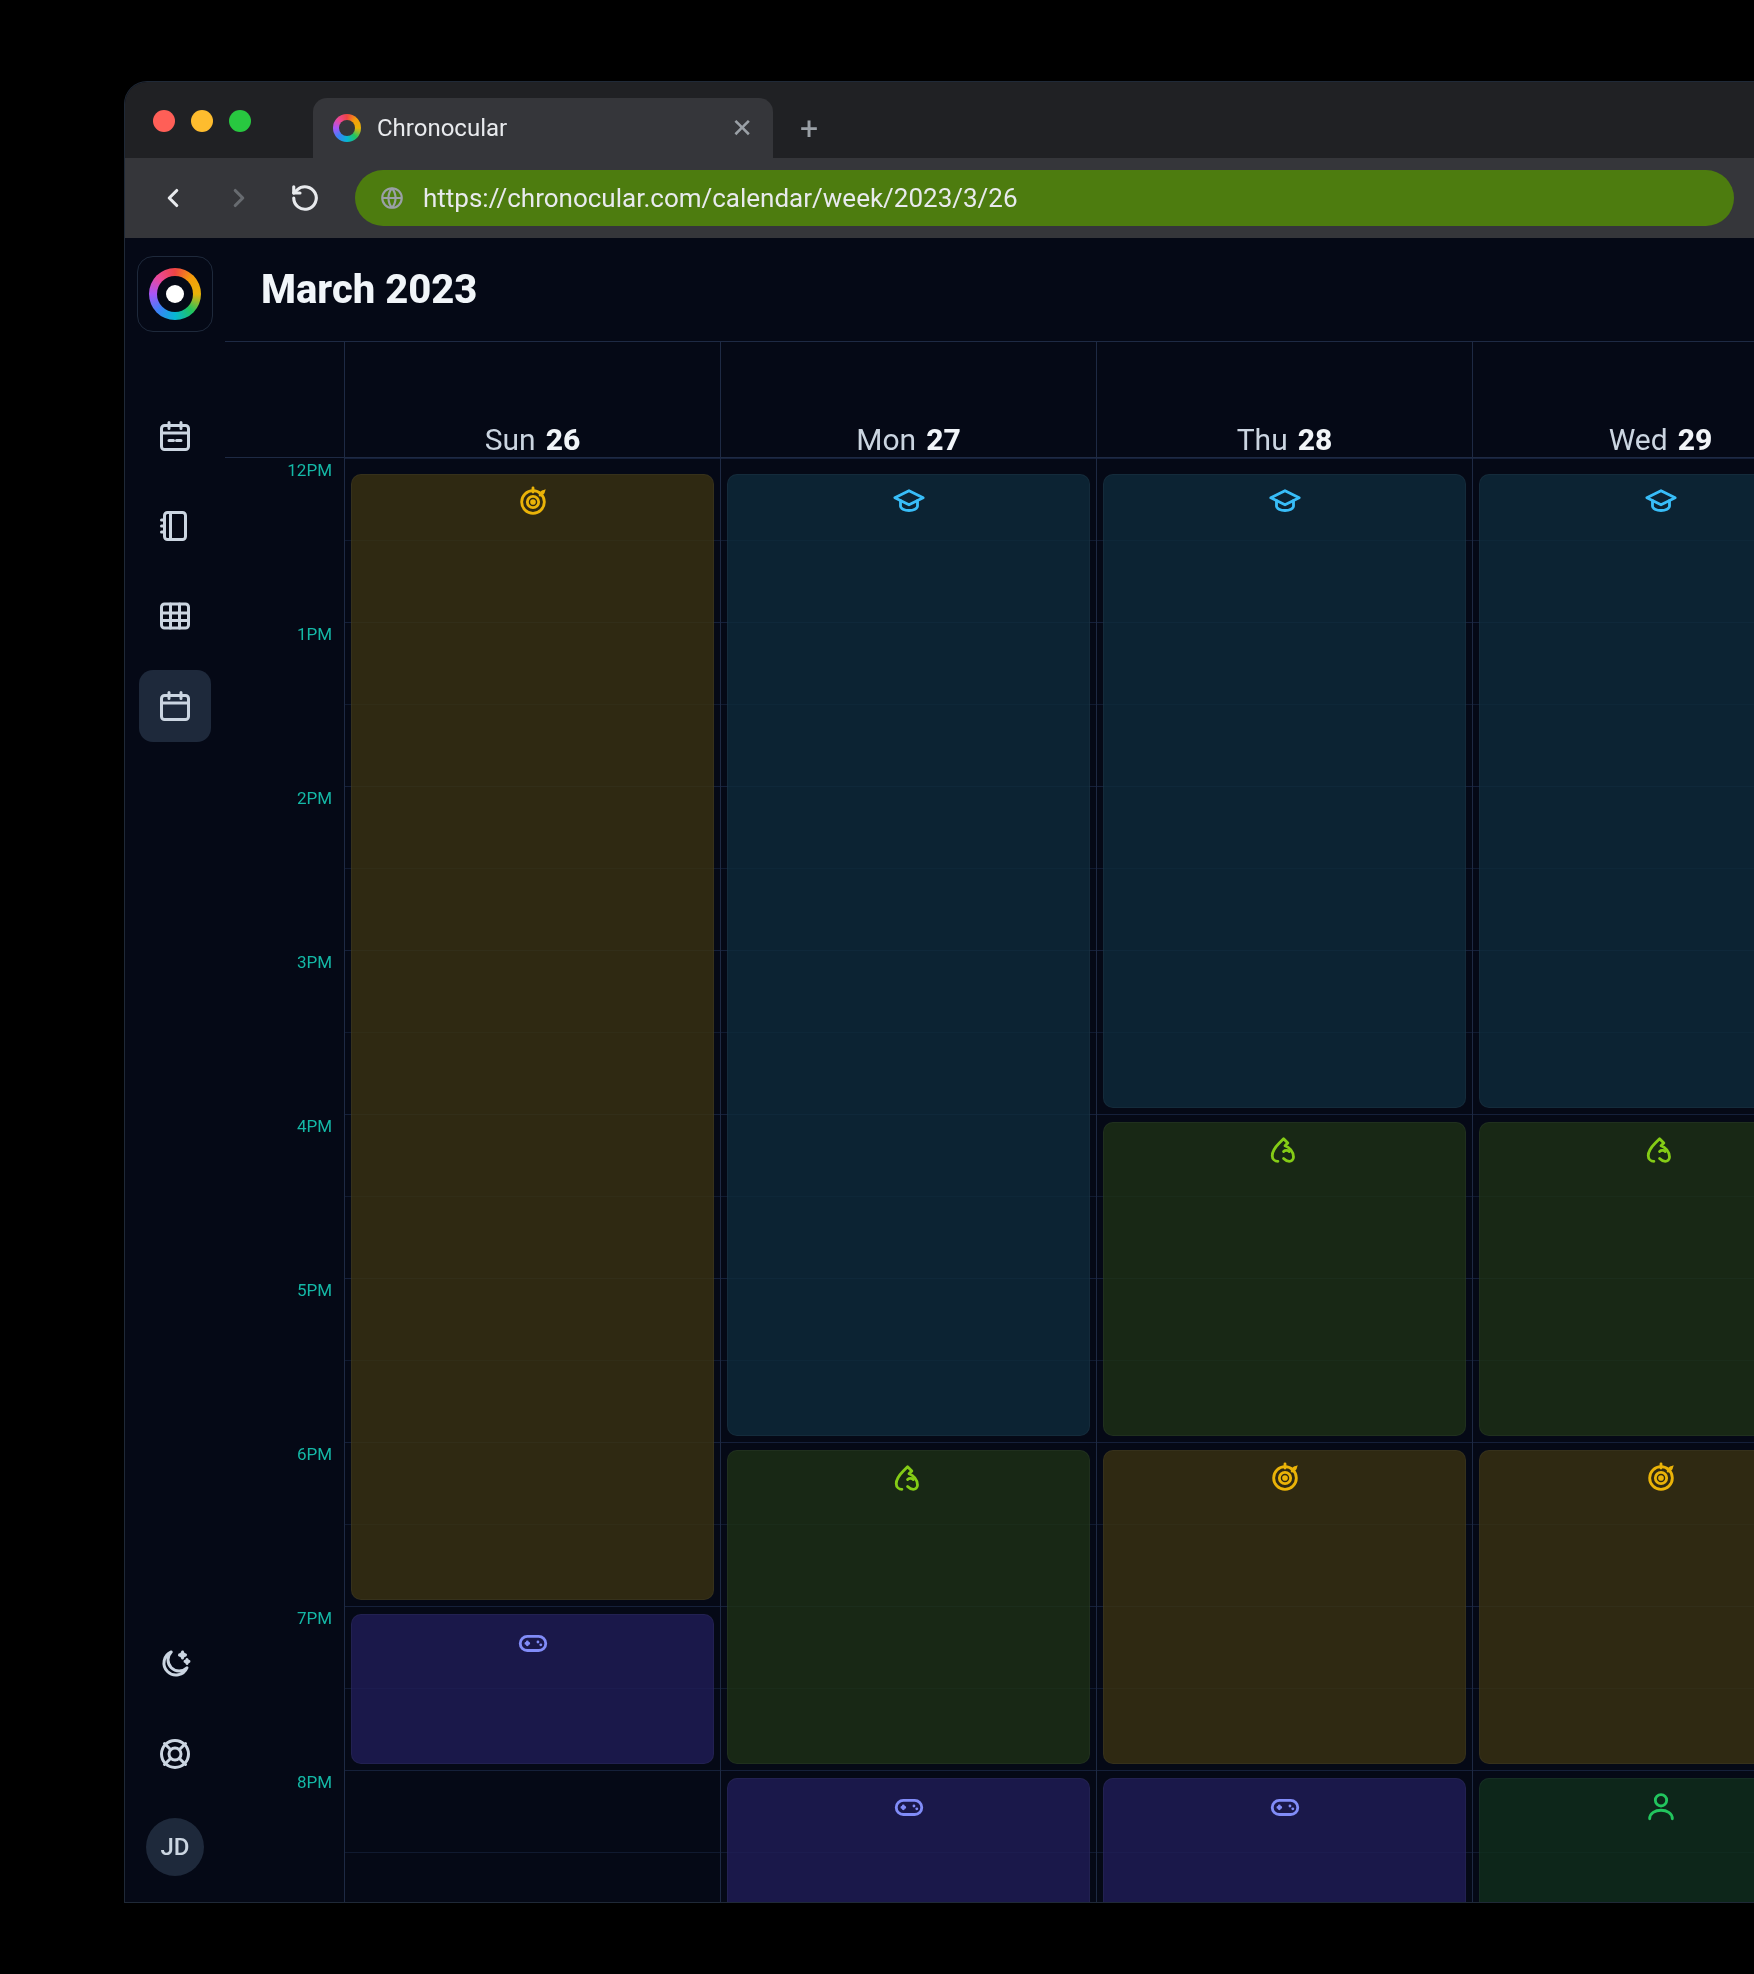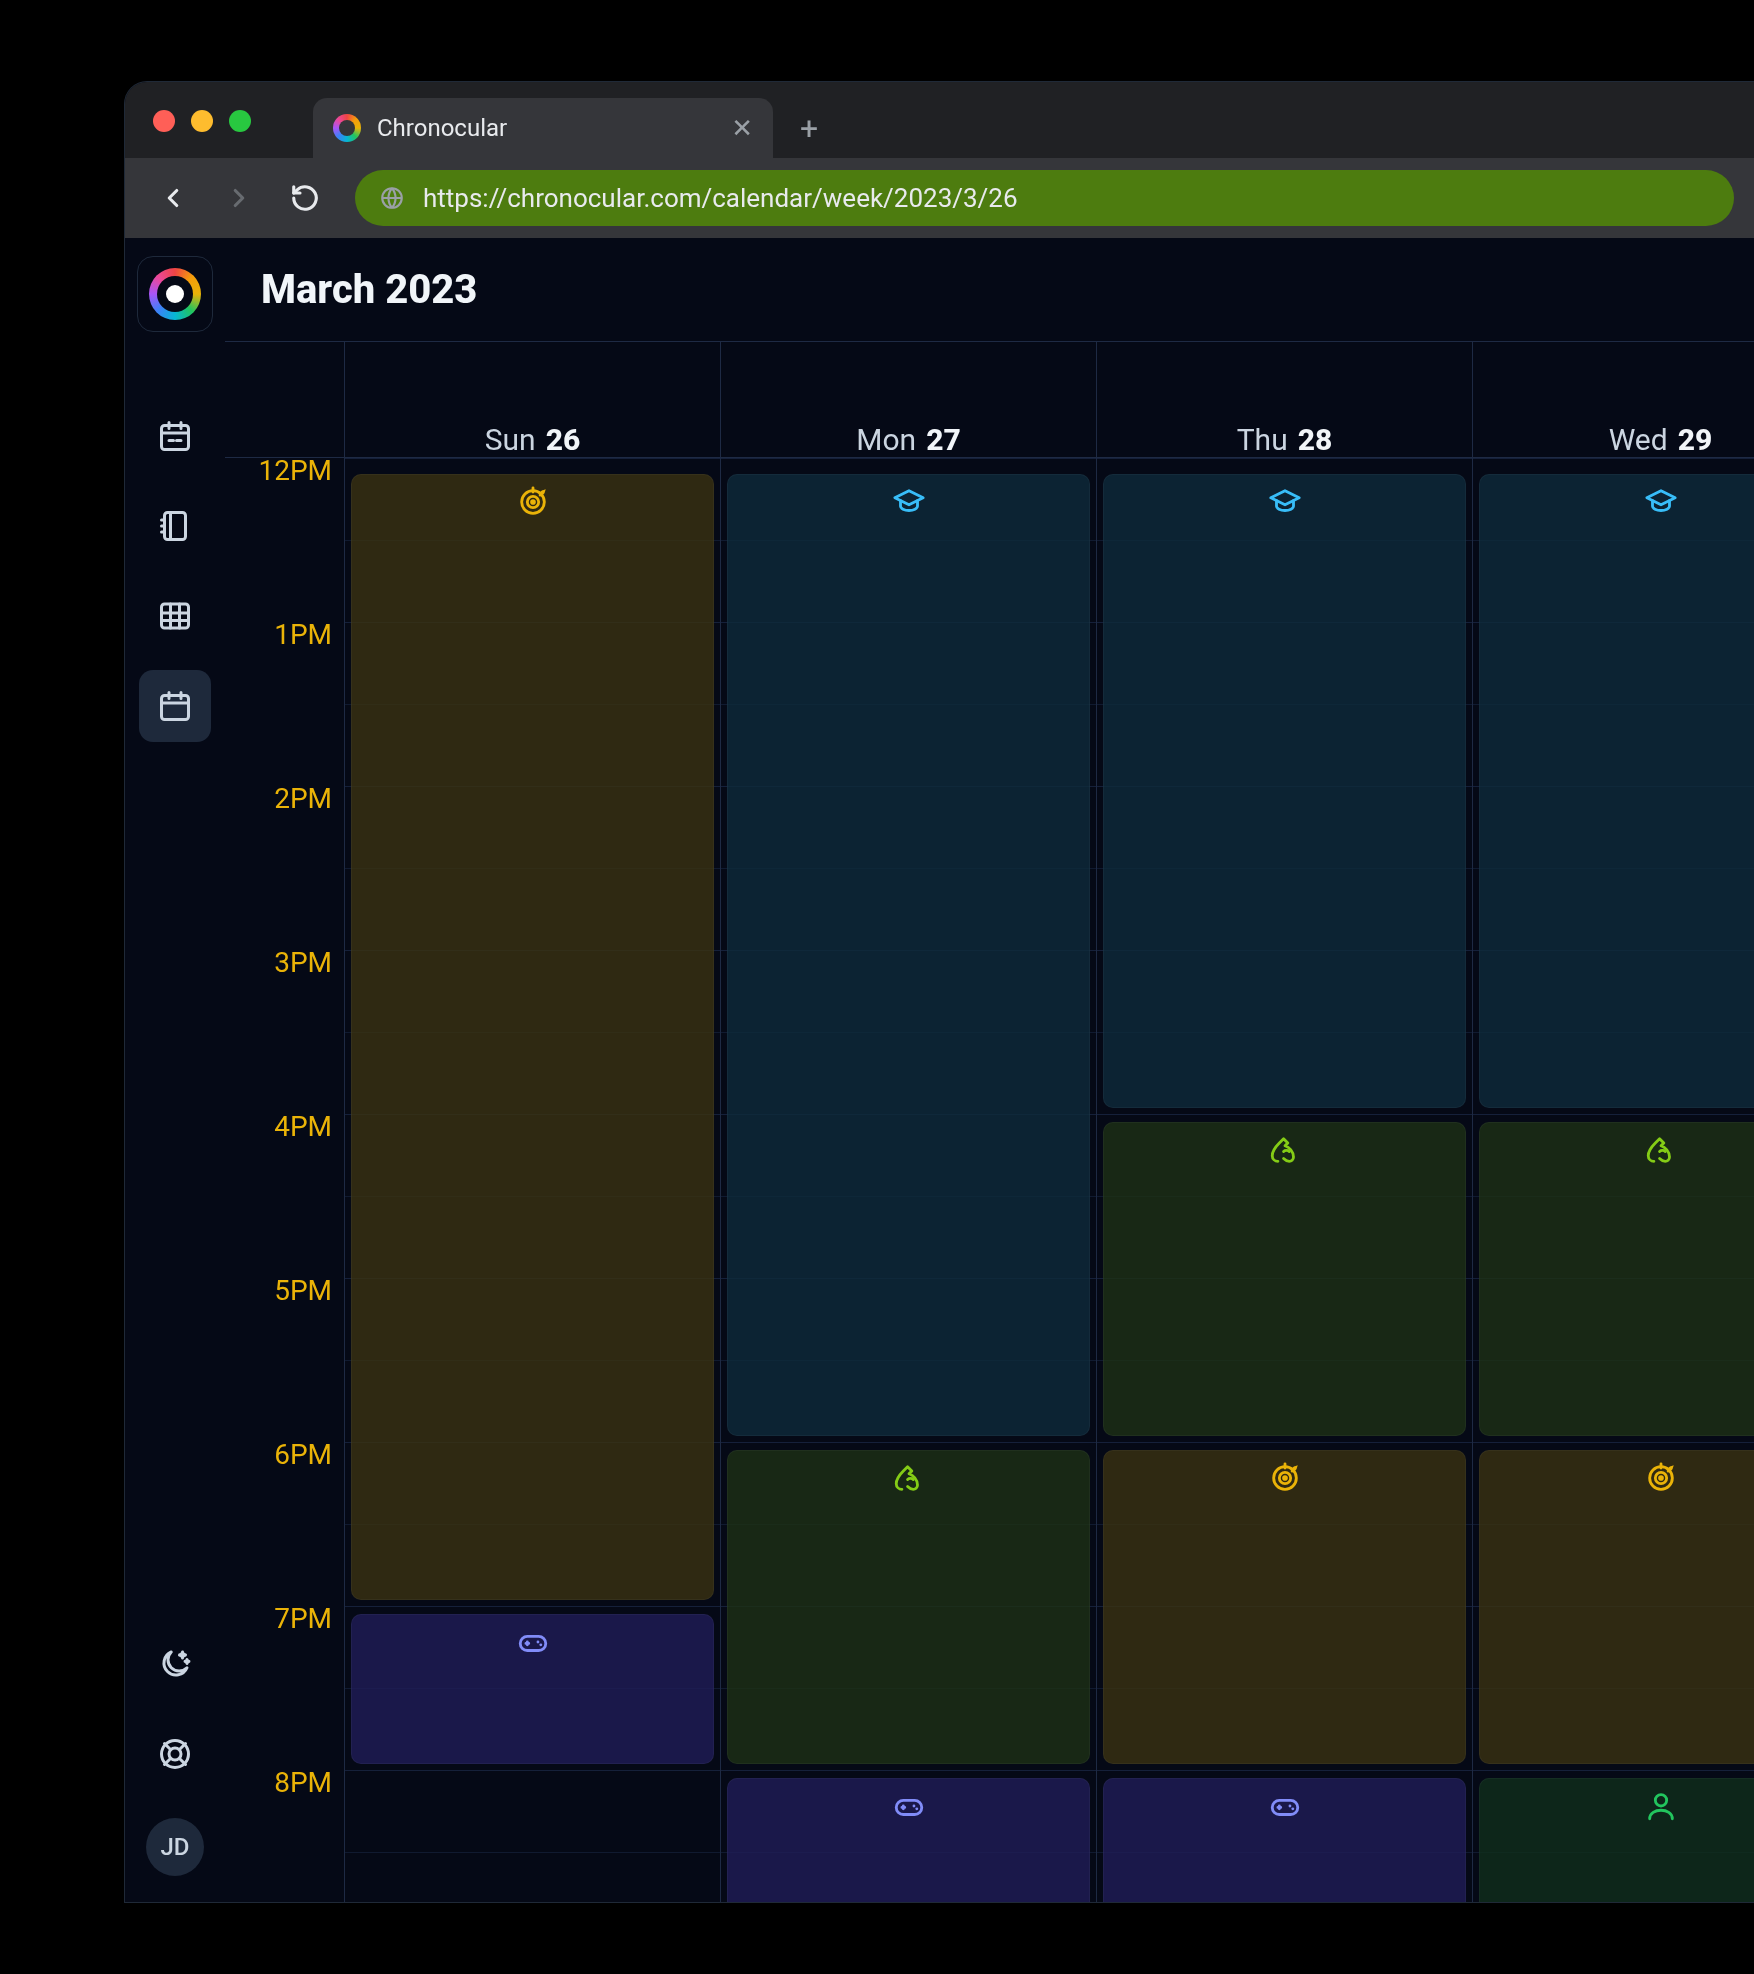--- a/index.html
+++ b/index.html
@@ -168,21 +168,21 @@
     border-right:1px solid #1e2a44;
     position:relative;
   }
   .hourline {
     position:absolute; left:0; right:0; height:0;
     border-top:1px solid #15203a;
   }
   .hourline.half { border-top:1px solid #101a30; }
   .timelabel {
     position:absolute; right:12px; transform:translateY(-50%);
-    font-size:28px; color:#eab308;
+    font-size:17px; color:#14b8a6;
   }
 
   
   .event {
     position:absolute; left:6px; right:6px;
     border-radius:10px;
     border:1px solid rgba(255,255,255,.04);
     display:flex; justify-content:center;
     padding-top:10px;
   }

